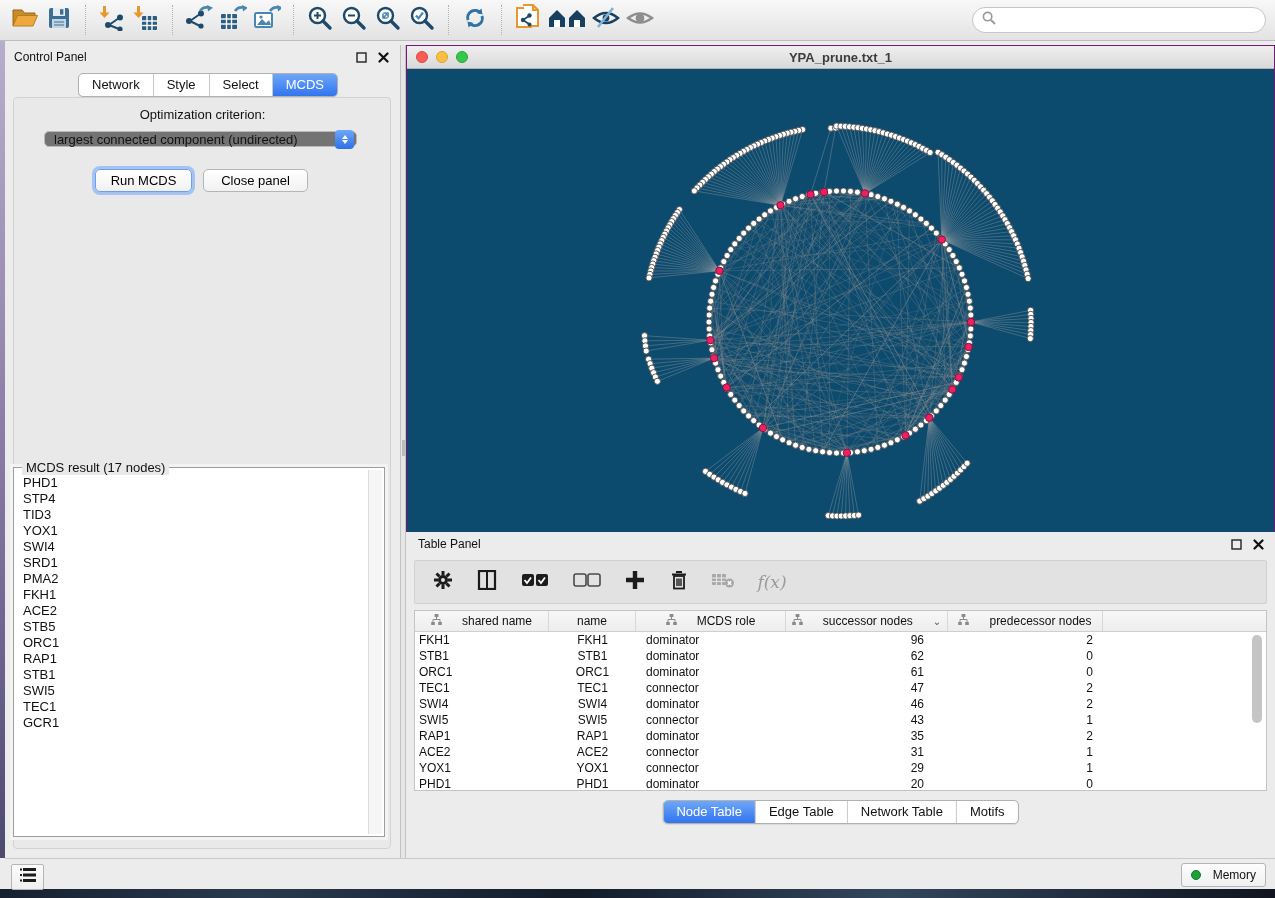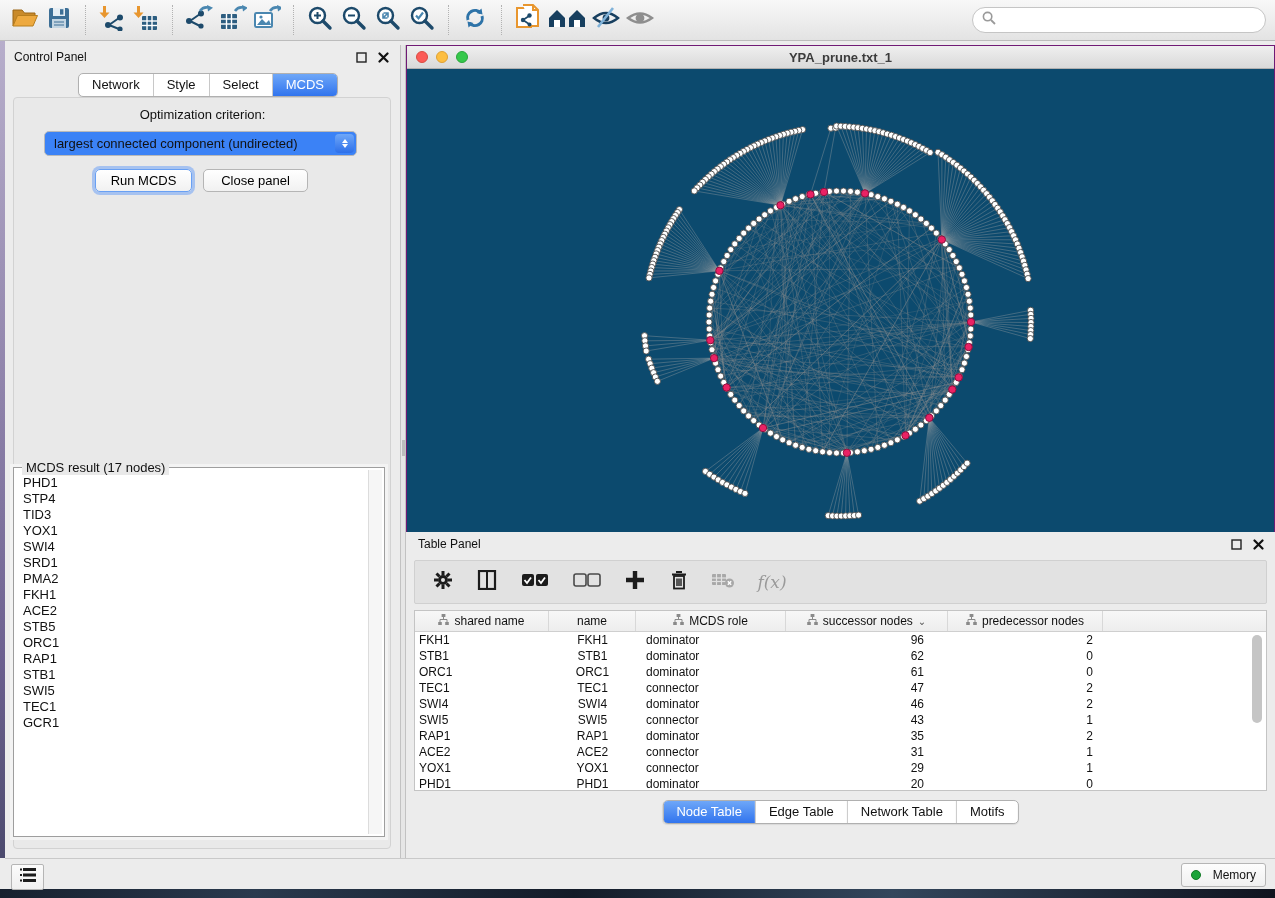--- a/index.html
+++ b/index.html
@@ -30,21 +30,21 @@
   .panel-title{position:absolute;left:9px;top:5px;font-size:12px}
   .winbtn{position:absolute;top:5px;width:14px;height:14px;display:flex;align-items:center;justify-content:center}
   .segwrap{display:flex;border:1px solid #b0b0b0;border-radius:5px;overflow:hidden;background:#fff;height:22px;
     box-shadow:0 1px 1px rgba(0,0,0,.08)}
   .seg{padding:0 13px;font-size:13px;line-height:22px;border-left:1px solid #c8c8c8;white-space:nowrap}
   .seg:first-child{border-left:none}
   .seg.active{background:linear-gradient(#6ea7f8,#3174ee);color:#fff}
   .cp-inner{position:absolute;left:8px;top:52px;width:378px;height:752px;background:#e9e9e9;
     border:1px solid #d2d2d2;border-radius:4px;box-sizing:border-box}
   .opt-label{position:absolute;left:0;top:62px;width:100%;text-align:center;font-size:13px}
-  .dropdown{position:absolute;left:39px;top:86px;width:313px;height:25px;background:#3b82f6;border:1px solid #b9b9b9;
+  .dropdown{position:absolute;left:39px;top:86px;width:313px;height:16px;background:#737373;border:1px solid #b9b9b9;
     border-radius:5px;display:flex;align-items:center;font-size:13px;padding-left:9px;box-sizing:border-box}
   .stepper{margin-left:auto;margin-right:2px;width:19px;height:19px;border-radius:4px;
     background:linear-gradient(#6ea7f8,#2d6fe9);display:flex;flex-direction:column;align-items:center;justify-content:center;gap:1px}
   .chev{width:0;height:0;border-left:3.5px solid transparent;border-right:3.5px solid transparent}
   .chev.up{border-bottom:4px solid #fff}.chev.down{border-top:4px solid #fff}
   .btn{height:23px;background:linear-gradient(#ffffff,#f1f1f1);border:1px solid #b5b5b5;border-radius:5px;
     font-size:13px;font-family:"Liberation Sans",sans-serif;padding:0 12px}
   .btn.focused{box-shadow:0 0 0 3px rgba(112,162,245,.55);border-color:#69a0f3}
   .groupbox{position:absolute;left:8px;top:422px;width:372px;height:370px;background:#fff;
     border:1px solid #9e9e9e;box-sizing:border-box;box-shadow:0 0 0 3px #f3f3f3}
@@ -69,21 +69,21 @@
   .l-grn{background:#35c84b;border:1px solid #2aa63c}
 
   
   .tpanel{left:406px;top:532px;width:869px;height:293px;background:#ececec}
   .ttoolbar{position:absolute;left:8px;top:28px;width:853px;height:44px;background:#e2e2e2;
     border:1px solid #d0d0d0;border-radius:2px;display:flex;align-items:center;gap:20px;padding-left:16px;box-sizing:border-box}
   .tt-ic{display:flex;align-items:center;justify-content:center;width:24px;height:24px}
   .fx{font-family:"DejaVu Serif",serif;font-style:italic;font-size:17px;color:#9a9a9a}
   .tablebox{position:absolute;left:8px;top:78px;width:853px;height:181px;background:#fff;border:1px solid #c4c4c4;box-sizing:border-box}
   .thead{display:flex;height:20px;background:linear-gradient(#f7f7f7,#ededed);border-bottom:1px solid #cfcfcf;font-size:12px}
-  .th{display:flex;align-items:center;justify-content:center;gap:5px;border-right:1px solid #d8d8d8;box-sizing:border-box;height:100%;white-space:nowrap}
+  .th{display:flex;align-items:center;justify-content:center;gap:20px;border-right:1px solid #d8d8d8;box-sizing:border-box;height:100%;white-space:nowrap}
   .th .sortv{color:#555;font-size:10px}
   .trow{display:flex;height:16px;align-items:center;font-size:12px}
   .td{box-sizing:border-box;white-space:nowrap;overflow:hidden}
   .c0{padding-left:4px}.c1{text-align:center}.c2{padding-left:10px}
   .c3{text-align:right;padding-right:24px}.c4{text-align:right;padding-right:10px}
   .tscroll{position:absolute;right:3px;top:24px;width:12px;height:153px;background:#fff}
   .tthumb{position:absolute;left:1px;top:0;width:10px;height:88px;background:#c5c5c5;border-radius:5px}
   .bottom-tabs{position:absolute;left:50%;transform:translateX(-50%);top:268px}
 
   

